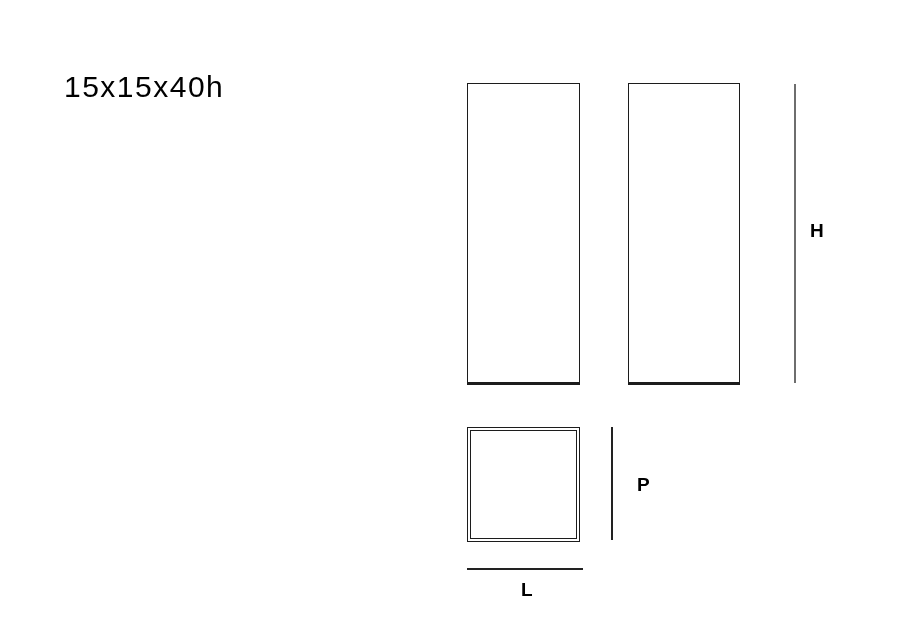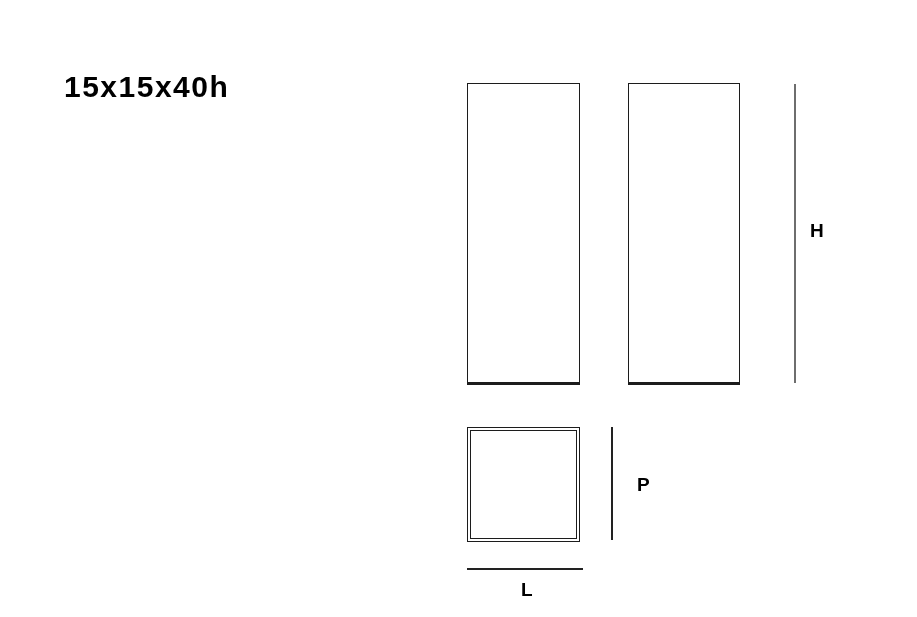--- a/index.html
+++ b/index.html
@@ -16,21 +16,21 @@
   .canvas {
     position: relative;
     width: 917px;
     height: 617px;
   }
   .page-title {
     position: absolute;
     left: 64px;
     top: 70px;
     font-size: 30px;
-    font-weight: 700;
+    font-weight: 400;
     letter-spacing: 1.5px;
     color: var(--text, #0d0d0d);
     white-space: nowrap;
   }
   
   .rect-view {
     position: absolute;
     box-sizing: border-box;
     width: 113px;
     height: 302px;

